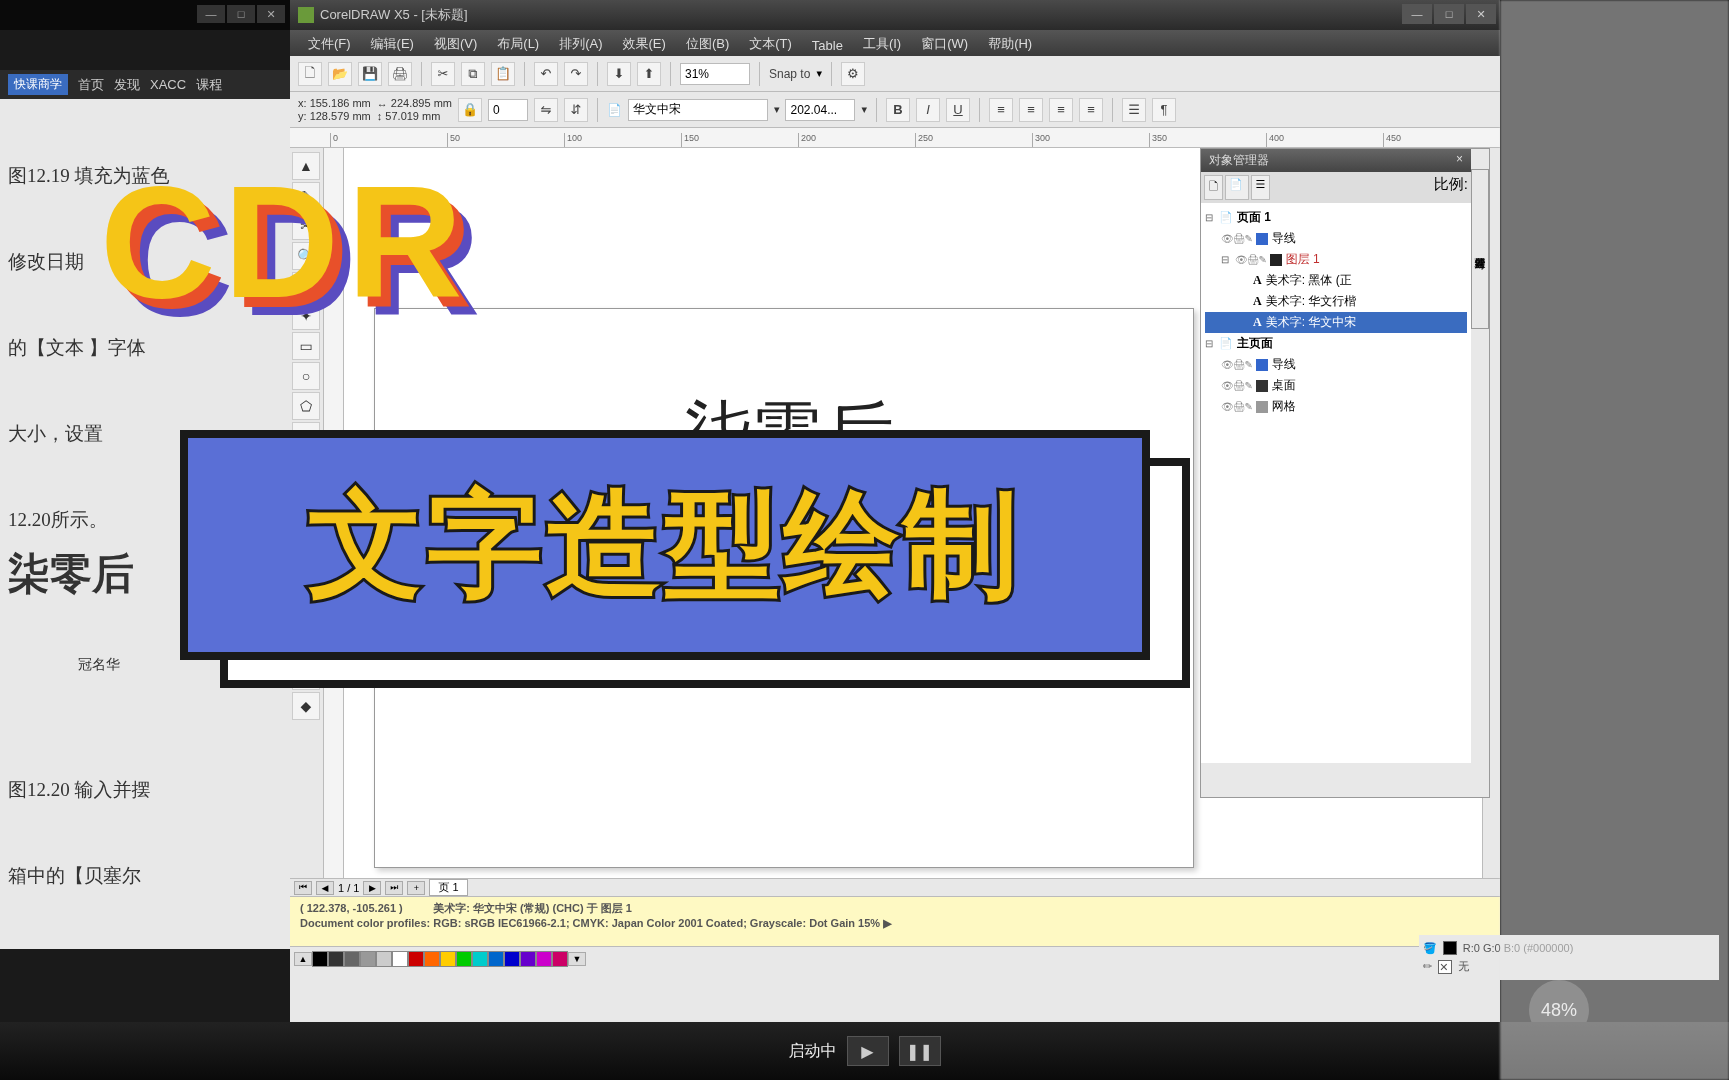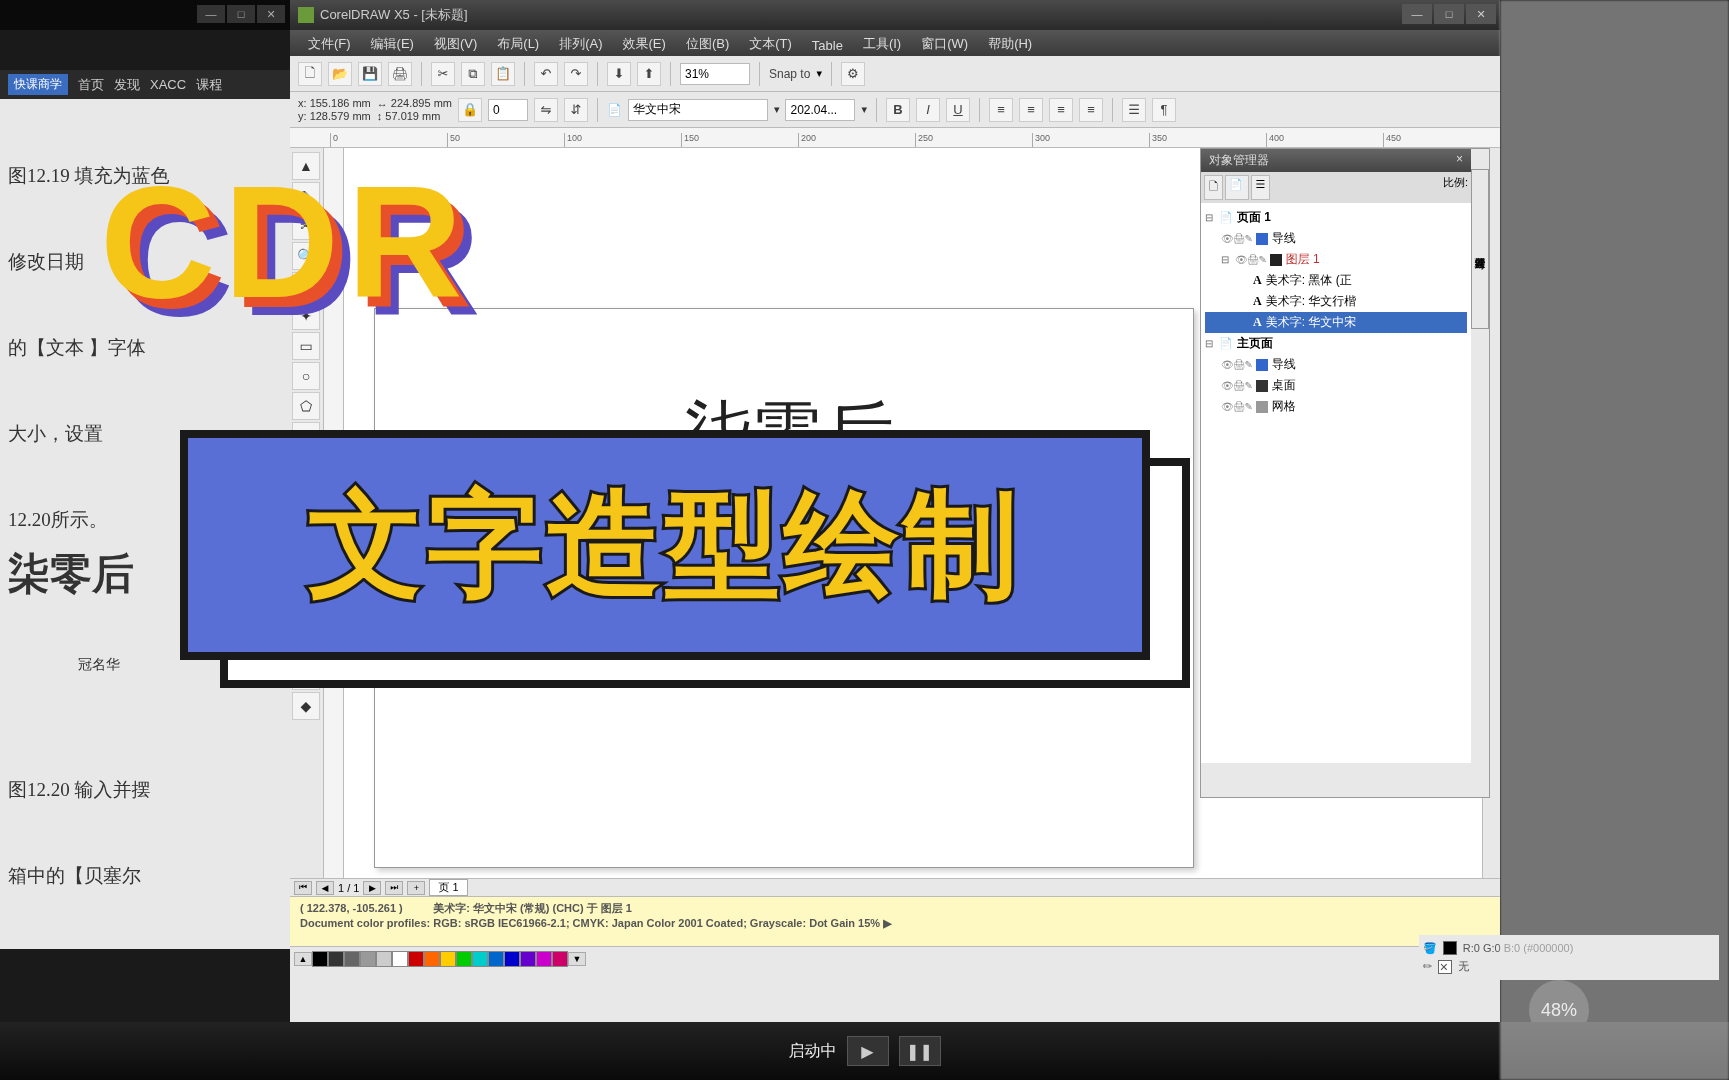--- a/index.html
+++ b/index.html
@@ -298,21 +298,21 @@
 
 <div class="right-docker">
   <div class="dock-title">
     <span>对象管理器</span>
     <span>×</span>
   </div>
   <div class="dock-tabs">
     <div class="dock-tab">🗋</div>
     <div class="dock-tab">📄</div>
     <div class="dock-tab">☰</div>
-    <span style="margin-left:auto;font-size:11px">比例:</span>
+    <span style="margin-left:auto;font-size:15px">比例:</span>
   </div>
   <div class="dock-tree">
     <div class="tree-row">
       <span class="tree-toggle">⊟</span>
         <span class="tree-icon">📄</span>
       <b>页面 1</b>
     </div>
     <div class="tree-row tree-indent-1">
       <span class="tree-vis">👁🖨✎</span>
         <span class="tree-icon" style="background:#36c;width:12px"></span>

